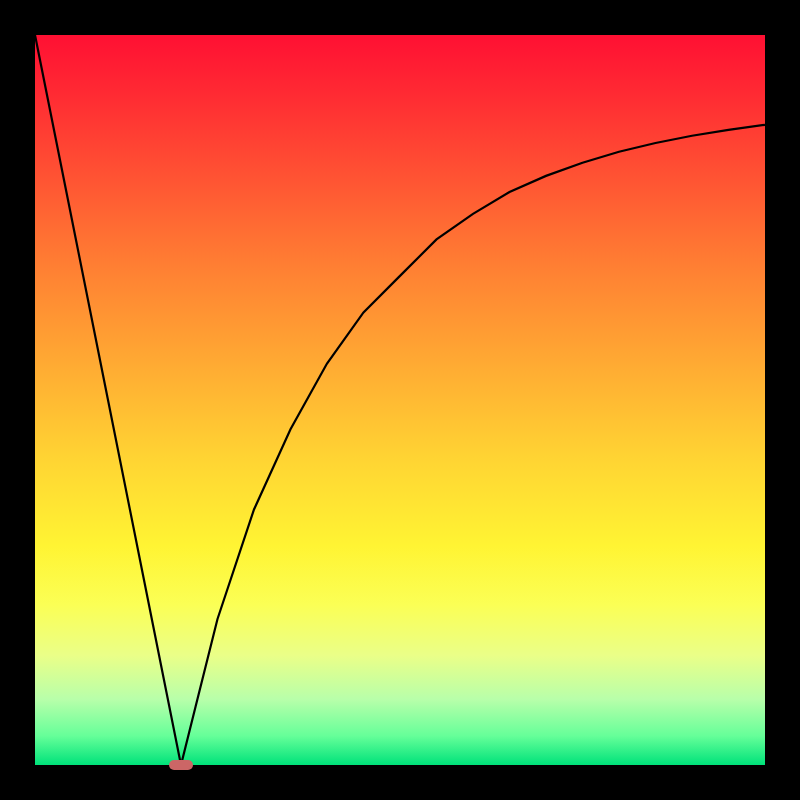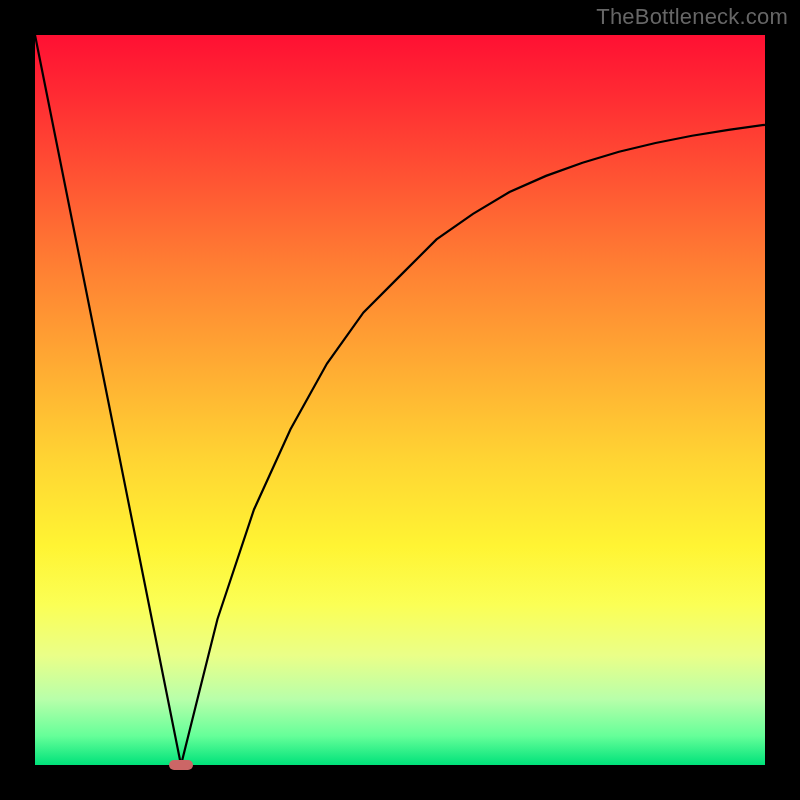--- a/index.html
+++ b/index.html
@@ -60,21 +60,20 @@
     position: absolute;
     background: #cc6666;
     border-radius: 6px;
   }
 </style>
 </head>
 <body>
 
 <div class="frame">
 
-  <div class="watermark">TheBottleneck.com</div>
 
   <div class="plot-area">
 
     <svg class="curve" viewBox="0 0 730 730" preserveAspectRatio="none">
       <path d="M0.00 0.00 L36.50 182.50 L73.00 365.00 L109.50 547.50 L131.40 657.00 L146.00 730.00" fill="none" stroke="#000" stroke-width="2.2"></path>
       <path d="M146.00 730.00 L160.60 671.60 L182.50 584.00 L219.00 474.50 L255.50 394.20 L292.00 328.50 L328.50 277.40 L365.00 240.90 L401.50 204.40 L438.00 178.85 L474.50 156.95 L511.00 140.89 L547.50 127.75 L584.00 116.80 L620.50 108.04 L657.00 100.74 L693.50 94.90 L730.00 89.79" fill="none" stroke="#000" stroke-width="2.2"></path>
     </svg>
 
     <div class="marker" style="left: 133.59px; top: 724.525px; width: 24.82px; height: 10.95px; background: rgb(204, 102, 102);"></div>
   </div>

